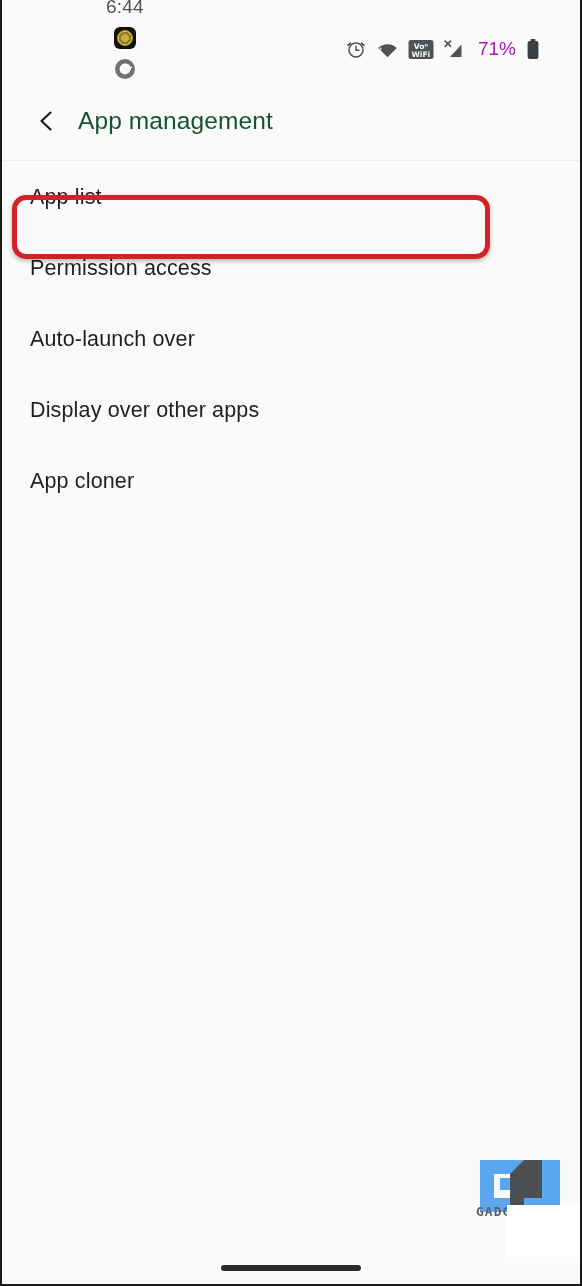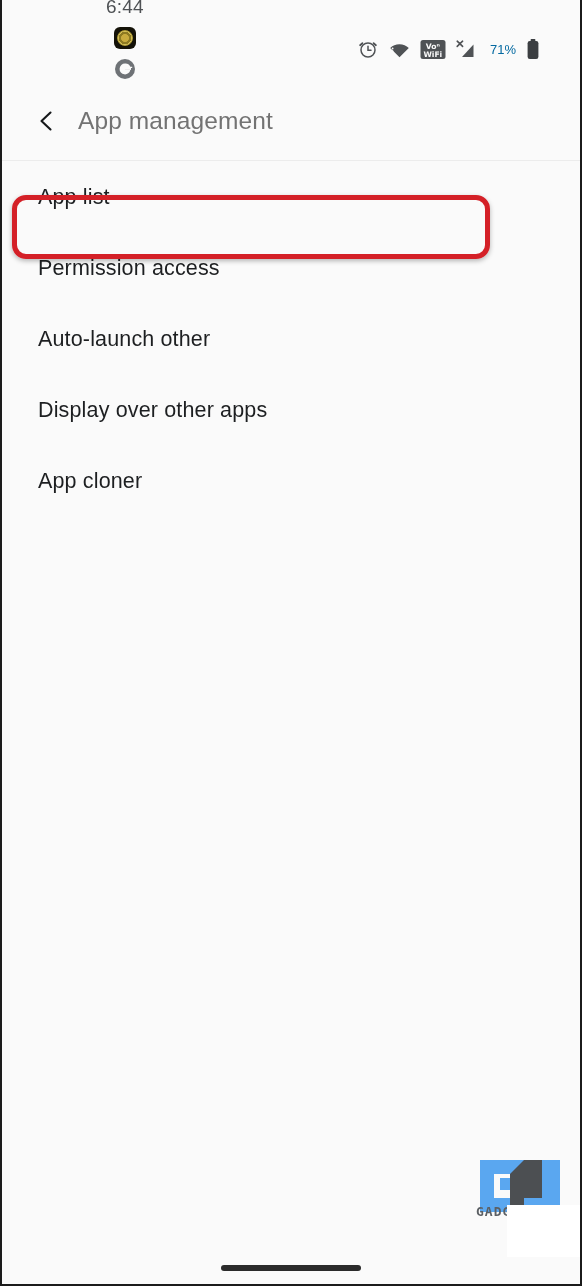--- a/index.html
+++ b/index.html
@@ -49,22 +49,22 @@
     margin-top: 16px;
     margin-right: 12px;
   }
   .sb-time {
     font-size: 19px;
     color: #4f5255;
     letter-spacing: .2px;
     font-family: "Liberation Sans", sans-serif;
   }
   .sb-pct {
-    font-size: 13px;
-    color: #0369a1;
+    font-size: 19px;
+    color: #a21caf;
     margin-left: 3px;
     margin-right: 1px;
   }
   .appicon {
     width: 22px;
     height: 22px;
     border-radius: 6px;
     display: inline-block;
     position: relative;
     flex: none;
@@ -114,36 +114,36 @@
     width: 46px;
     height: 46px;
     margin-left: 22px;
     display: flex;
     align-items: center;
     justify-content: center;
     cursor: pointer;
   }
   .page-title {
     font-size: 24.5px;
-    color: #737373;
+    color: #14532d;
     margin-left: 8px;
     letter-spacing: .1px;
   }
 
   
   .list {
     position: absolute;
     top: 162px; left: 0; right: 0; bottom: 0;
     background: #fafafa;
   }
   .row {
     height: 71px;
     display: flex;
     align-items: center;
-    padding-left: 36px;
+    padding-left: 28px;
     box-sizing: border-box;
     cursor: pointer;
   }
   .row-label {
     font-size: 21.5px;
     color: #1d1f21;
     letter-spacing: .15px;
   }
 
   
@@ -285,21 +285,21 @@
     <div class="row">
       <span class="row-label">App list</span>
     </div>
 
 
     <div class="row">
       <span class="row-label">Permission access</span>
     </div>
 
     <div class="row">
-      <span class="row-label">Auto-launch other</span>
+      <span class="row-label">Auto-launch over</span>
     </div>
 
     <div class="row">
       <span class="row-label">Display over other apps</span>
     </div>
 
 
     <div class="row">
       <span class="row-label">App cloner</span>
     </div>

